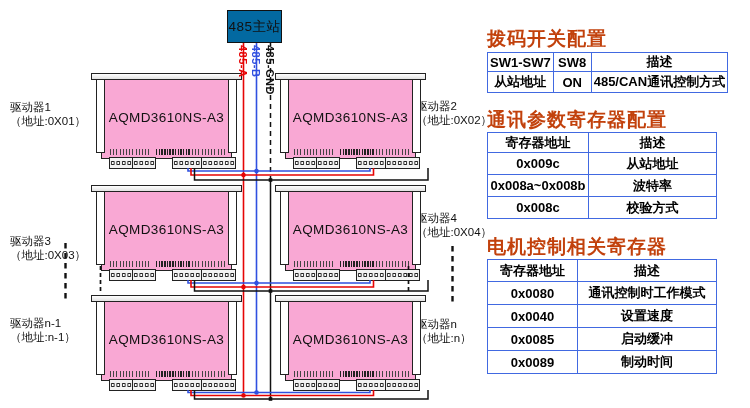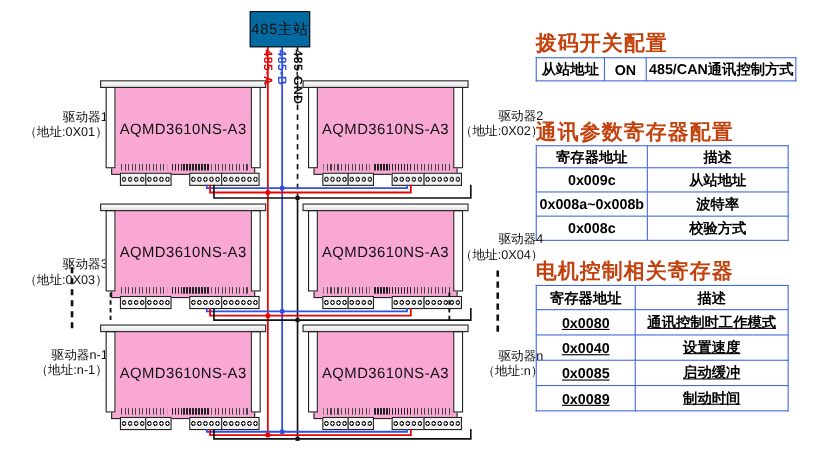--- a/index.html
+++ b/index.html
@@ -33,31 +33,31 @@
   .tstrip{position:absolute;bottom:3px;height:6px;
           background-image:repeating-linear-gradient(90deg,#444 0 1px,transparent 1px 3.2px);}
   .tstrip.dense{background-image:repeating-linear-gradient(90deg,#222 0 1.5px,transparent 1.5px 2.7px);}
   .s1{left:6%;width:33%;} .s2{left:42%;width:26%;} .s3{left:70%;width:27%;}
   .connrow{position:absolute;left:0;top:79px;height:12px;width:100%;}
   .holes{position:absolute;top:0;height:10px;border:1.3px solid #222;background-color:#f3f3f3;
          background-image:radial-gradient(circle at 2.75px 50%, #ffffff 1.1px, #222 1.2px 2px, transparent 2.2px);
          background-size:5.5px 100%;background-repeat:repeat-x;background-position:0 0;}
   .h4{width:22px;} .h5{width:27.5px;} .h6{width:33px;}
   .p1{left:7px;} .p2{left:30px;} .p3{left:70px;} .p4{left:98.5px;}
-  .drvlabel{position:absolute;text-align:right;font-size:11.5px;line-height:14px;color:#111;z-index:2;}
+  .drvlabel{position:absolute;text-align:left;font-size:11.5px;line-height:14px;color:#111;z-index:2;}
   .drvlabel.l{left:10px;width:88px;} .drvlabel.r{left:416px;width:78px;}
   
   .ttl{position:absolute;left:487px;font-size:19px;font-weight:900;letter-spacing:1px;color:#c2410c;}
   table.cfg{position:absolute;left:487px;border-collapse:collapse;table-layout:fixed;
             border:1.5px solid var(--table-border);background:#fff;}
   table.cfg td,table.cfg th{border:1.4px solid var(--table-border);text-align:center;vertical-align:middle;
             padding:0 2px;font-size:13px;font-weight:700;color:#000;overflow:hidden;white-space:nowrap;}
   table.t1 th{height:17px;} table.t1 td{height:20px;}
   table.t2 th{height:19px;} table.t2 td{height:21px;}
-  table.t3 th{height:21px;} table.t3 td{height:22px;text-decoration:underline;}
+  table.t3 th{height:21px;} table.t3 td{height:22px;}
 </style>
 </head>
 <body>
 
 <div id="stage">
 
   <svg id="wiring" width="750" height="408" viewBox="0 0 750 408">
 
     <path class="w-a" d="M243.5 41 V395.5"></path>
     <path class="w-b" d="M256.5 41 V392.5"></path>
@@ -218,20 +218,25 @@
   </div>
 
   <div class="ttl" style="top:26px;">拨码开关配置</div>
   <table class="cfg t1" style="top:52px;">
     <colgroup>
         <col style="width:62px">
         <col style="width:38px">
         <col style="width:129px">
       </colgroup>
     <tbody>
+        <tr>
+      <th>SW1-SW7</th>
+      <th>SW8</th>
+      <th>描述</th>
+    </tr>
     <tr>
       <td>从站地址</td>
       <td>ON</td>
       <td>485/CAN通讯控制方式</td>
     </tr>
   </tbody>
     </table>
 
   <div class="ttl" style="top:107px;">通讯参数寄存器配置</div>
   <table class="cfg t2" style="top:132px;">

